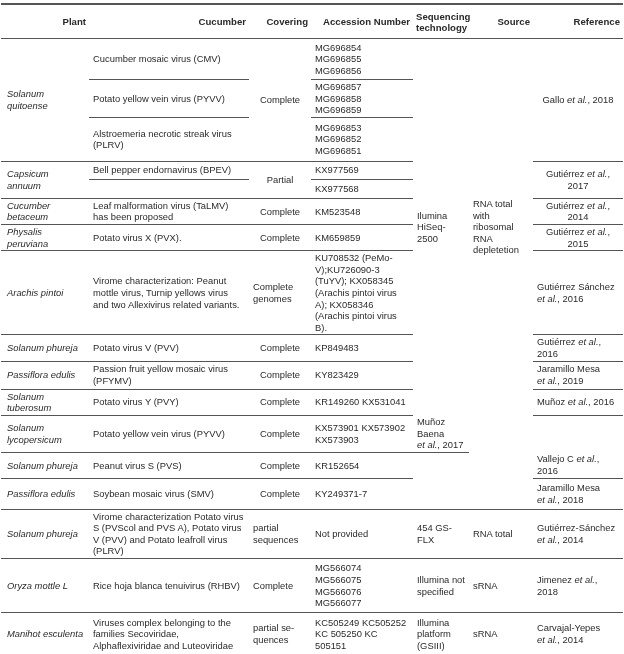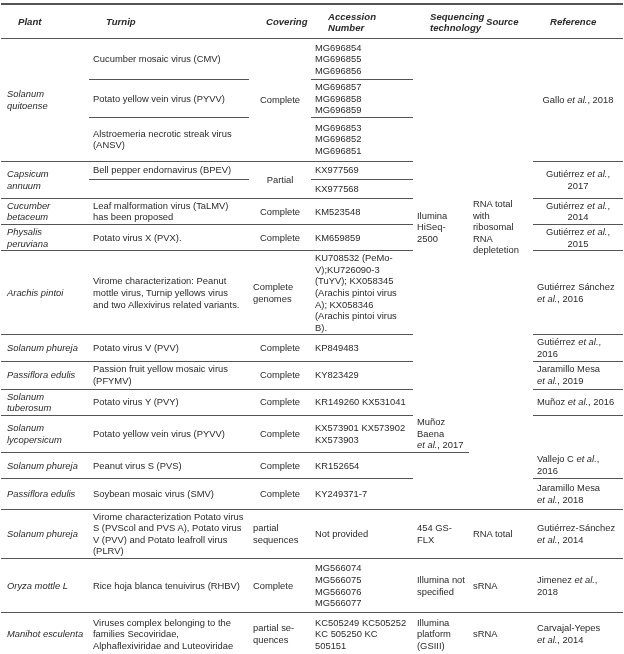--- a/index.html
+++ b/index.html
@@ -1,18 +1,18 @@
 <!DOCTYPE html>
 <html><head>
 <meta charset="utf-8">
 <style>
   html, body { margin: 0; padding: 0; background: #ffffff; }
   body { width: 624px; height: 654px; overflow: hidden; font-family: "Liberation Sans", sans-serif; color: #2a2a2a; }
   table { border-collapse: collapse; width: 622px; margin-left: 1px; margin-top: 3px; table-layout: fixed; font-size: 9.4px; line-height: 11.6px; }
-  th { font-weight: bold; font-size: 9.6px; text-align: left; vertical-align: middle; padding: 2px 17px; border-top: 2px solid #555; border-bottom: 1px solid #555; height: 29px; line-height: 11px; font-style: italic; }
+  th { font-weight: bold; font-size: 9.6px; text-align: right; vertical-align: middle; padding: 2px 3px; border-top: 2px solid #555; border-bottom: 1px solid #555; height: 29px; line-height: 11px; }
   td { vertical-align: middle; padding: 1px 4px; border-bottom: 1px solid #555; }
   td.plant { font-style: italic; text-align: left; padding-left: 6px; margin-top: 40px; }
   td.ctr { text-align: center; }
   td.nb { border-bottom: none; }
   .acc { white-space: normal; }
   em { font-style: italic; }
 </style>
 </head>
 <body>
 
@@ -22,21 +22,21 @@
       <col style="width:160px">
       <col style="width:62px">
       <col style="width:102px">
       <col style="width:56px">
       <col style="width:64px">
       <col style="width:90px">
   </colgroup>
   <thead>
     <tr>
       <th>Plant</th>
-      <th>Turnip</th>
+      <th>Cucumber</th>
       <th>Covering</th>
       <th>Accession Number</th>
       <th>Sequencing technology</th>
       <th>Source</th>
       <th>Reference</th>
     </tr>
   </thead>
   <tbody>
 
     <tr style="height:41px">
@@ -50,21 +50,21 @@
       <td class="nb" rowspan="11">RNA total with ribosomal RNA depletetion</td>
       <td class="ctr" rowspan="3"><span>Gallo</span> <em>et al.</em><span>, 2018</span></td>
     </tr>
     <tr style="height:37px">
       <td>Potato yellow vein virus (PYVV)</td>
       <td class="acc" style="white-space:pre-line">MG696857
 MG696858
 MG696859</td>
     </tr>
     <tr style="height:44px">
-      <td>Alstroemeria necrotic streak virus (ANSV)</td>
+      <td>Alstroemeria necrotic streak virus (PLRV)</td>
       <td class="acc" style="white-space:pre-line">MG696853
 MG696852
 MG696851</td>
     </tr>
 
     <tr style="height:18px">
       <td class="plant" rowspan="2">Capsicum annuum</td>
       <td>Bell pepper endornavirus (BPEV)</td>
       <td class="ctr" rowspan="2">Partial</td>
       <td>KX977569</td>

